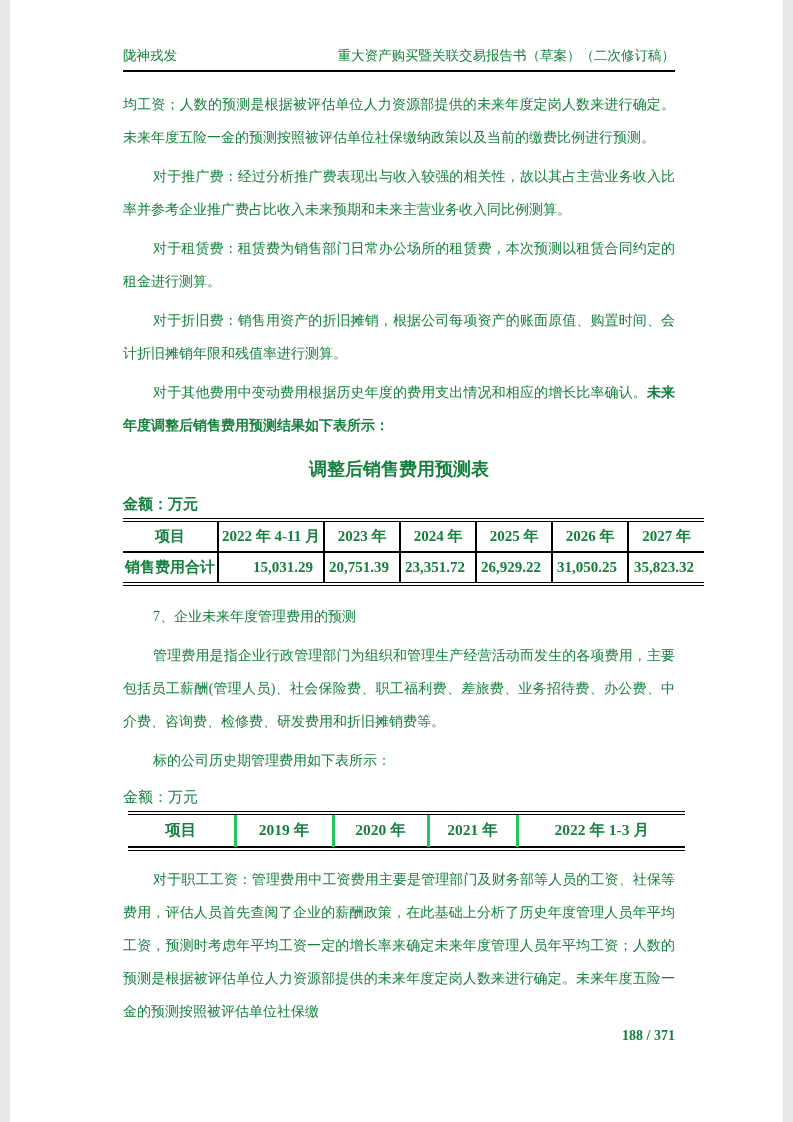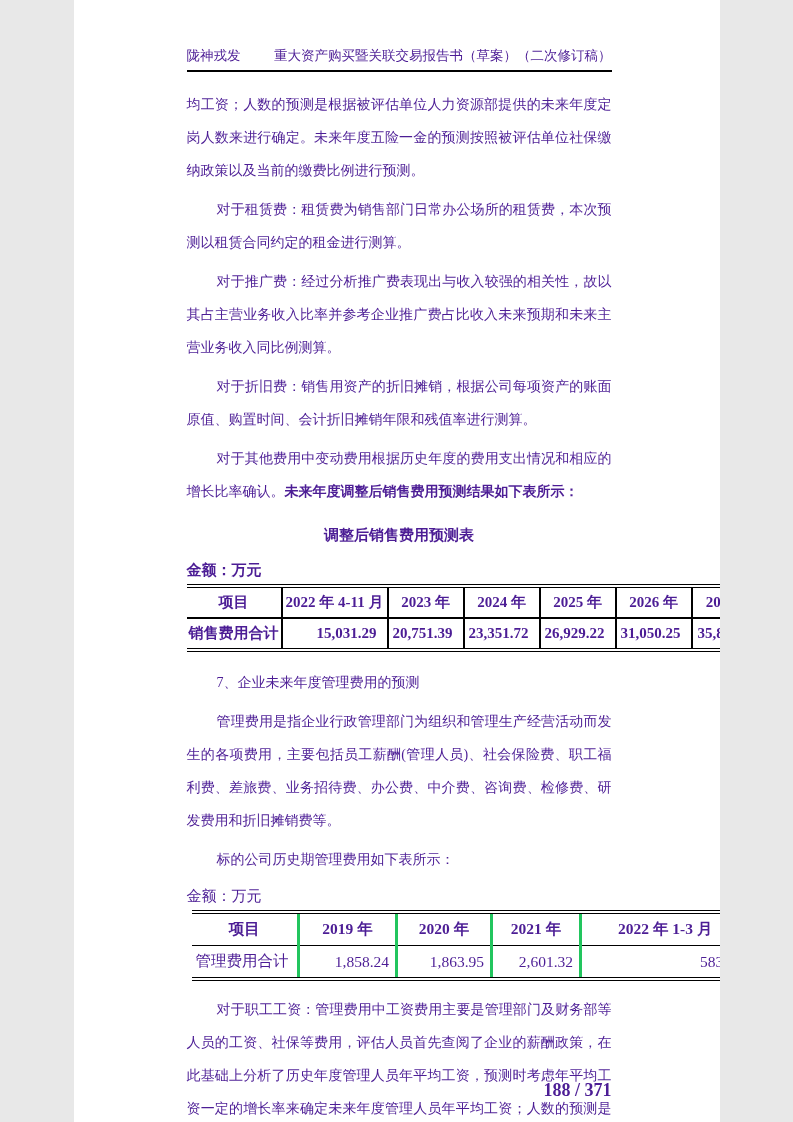--- a/index.html
+++ b/index.html
@@ -1,22 +1,22 @@
 <!DOCTYPE html>
 <html><head>
 <meta charset="utf-8">
 <style>
   html,body{margin:0;padding:0;background:#e8e8e8;}
   .page{
     position:relative;
-    width:646px;height:1122px;
+    width:773px;height:1122px;
     margin:0 auto;
     background:#ffffff;
     font-family:"Liberation Serif","DejaVu Serif",serif;
-    color:#4c1d95;
+    color:#15803d;
     box-sizing:border-box;
     padding:46px 108px 0 113px;
     overflow:hidden;
   }
   
   .doc-header{
     display:flex;justify-content:space-between;align-items:flex-end;
     font-size:13.5px;line-height:20px;
     border-bottom:2px solid #000;
     padding-bottom:4px;
@@ -25,21 +25,21 @@
   .body-text{margin-top:16px;}
   p.para{
     font-size:14px;line-height:33px;
     text-align:justify;text-justify:inter-ideograph;
     margin:0 0 6px 0;
   }
   p.para.indent{text-indent:2.15em;}
   .bold-run{font-weight:700;}
   
   .tbl-title{
-    font-size:15px;font-weight:700;text-align:center;
+    font-size:18px;font-weight:700;text-align:center;
     margin:14px 0 10px 0;line-height:26px;
   }
   .unit-label{
     font-size:15px;font-weight:700;text-align:left;
     line-height:24px;margin-bottom:2px;
   }
   .unit-label.plain{font-weight:400;padding-right:30px;margin-top:8px;}
   
   .tbl-wrap{border-top:4px double #000;border-bottom:4px double #000;}
   table{border-collapse:collapse;table-layout:fixed;width:100%;}
@@ -55,41 +55,41 @@
   
   .t2{font-size:15.5px;}
   .t2 td{border-left:3px solid #22c55e;height:29px;}
   .t2 td:first-child{border-left:none;}
   .t2 tr.head td{border-bottom:1px solid #000;text-align:center;font-weight:700;}
   .t2 tr.data td{text-align:right;padding-right:6px;}
   .t2 tr.data td:first-child{text-align:left;padding-left:4px;}
   .t2-wrap{width:557px;margin-left:5px;}
   
   .page-number{
-    position:absolute;right:108px;top:1080px;
-    font-size:18px;font-weight:700;
+    position:absolute;right:108px;top:1028px;
+    font-size:14px;font-weight:700;
   }
 </style>
 </head>
 <body>
 
 <div class="page">
 
   <div class="doc-header">
     <span>陇神戎发</span>
     <span>重大资产购买暨关联交易报告书（草案）（二次修订稿）</span>
   </div>
 
   <div class="body-text">
 
     <p class="para">均工资；人数的预测是根据被评估单位人力资源部提供的未来年度定岗人数来进行确定。未来年度五险一金的预测按照被评估单位社保缴纳政策以及当前的缴费比例进行预测。</p>
 
+    <p class="para indent">对于推广费：经过分析推广费表现出与收入较强的相关性，故以其占主营业务收入比率并参考企业推广费占比收入未来预期和未来主营业务收入同比例测算。</p>
+
     <p class="para indent">对于租赁费：租赁费为销售部门日常办公场所的租赁费，本次预测以租赁合同约定的租金进行测算。</p>
-
-    <p class="para indent">对于推广费：经过分析推广费表现出与收入较强的相关性，故以其占主营业务收入比率并参考企业推广费占比收入未来预期和未来主营业务收入同比例测算。</p>
 
     <p class="para indent">对于折旧费：销售用资产的折旧摊销，根据公司每项资产的账面原值、购置时间、会计折旧摊销年限和残值率进行测算。</p>
 
     <p class="para indent"><span>对于其他费用中变动费用根据历史年度的费用支出情况和相应的增长比率确认。</span><span class="bold-run">未来年度调整后销售费用预测结果如下表所示：</span></p>
 
     <div class="tbl-title">调整后销售费用预测表</div>
 
     <div class="unit-label">金额：万元</div>
 
     <div class="tbl-wrap t1-wrap">
@@ -144,27 +144,20 @@
             <col style="width:168px">
         </colgroup>
         <tbody>
             <tr class="head">
           <td>项目</td>
           <td>2019 年</td>
           <td>2020 年</td>
           <td>2021 年</td>
           <td>2022 年 1-3 月</td>
         </tr>
-        <tr class="data">
-          <td>管理费用合计</td>
-          <td>1,858.24</td>
-          <td>1,863.95</td>
-          <td>2,601.32</td>
-          <td>583.09</td>
-        </tr>
       </tbody>
         </table>
     </div>
 
     <p class="para indent" style="margin-top:12px;">对于职工工资：管理费用中工资费用主要是管理部门及财务部等人员的工资、社保等费用，评估人员首先查阅了企业的薪酬政策，在此基础上分析了历史年度管理人员年平均工资，预测时考虑年平均工资一定的增长率来确定未来年度管理人员年平均工资；人数的预测是根据被评估单位人力资源部提供的未来年度定岗人数来进行确定。未来年度五险一金的预测按照被评估单位社保缴</p>
 
   </div>
 
   <div class="page-number">188 / 371</div>
 

